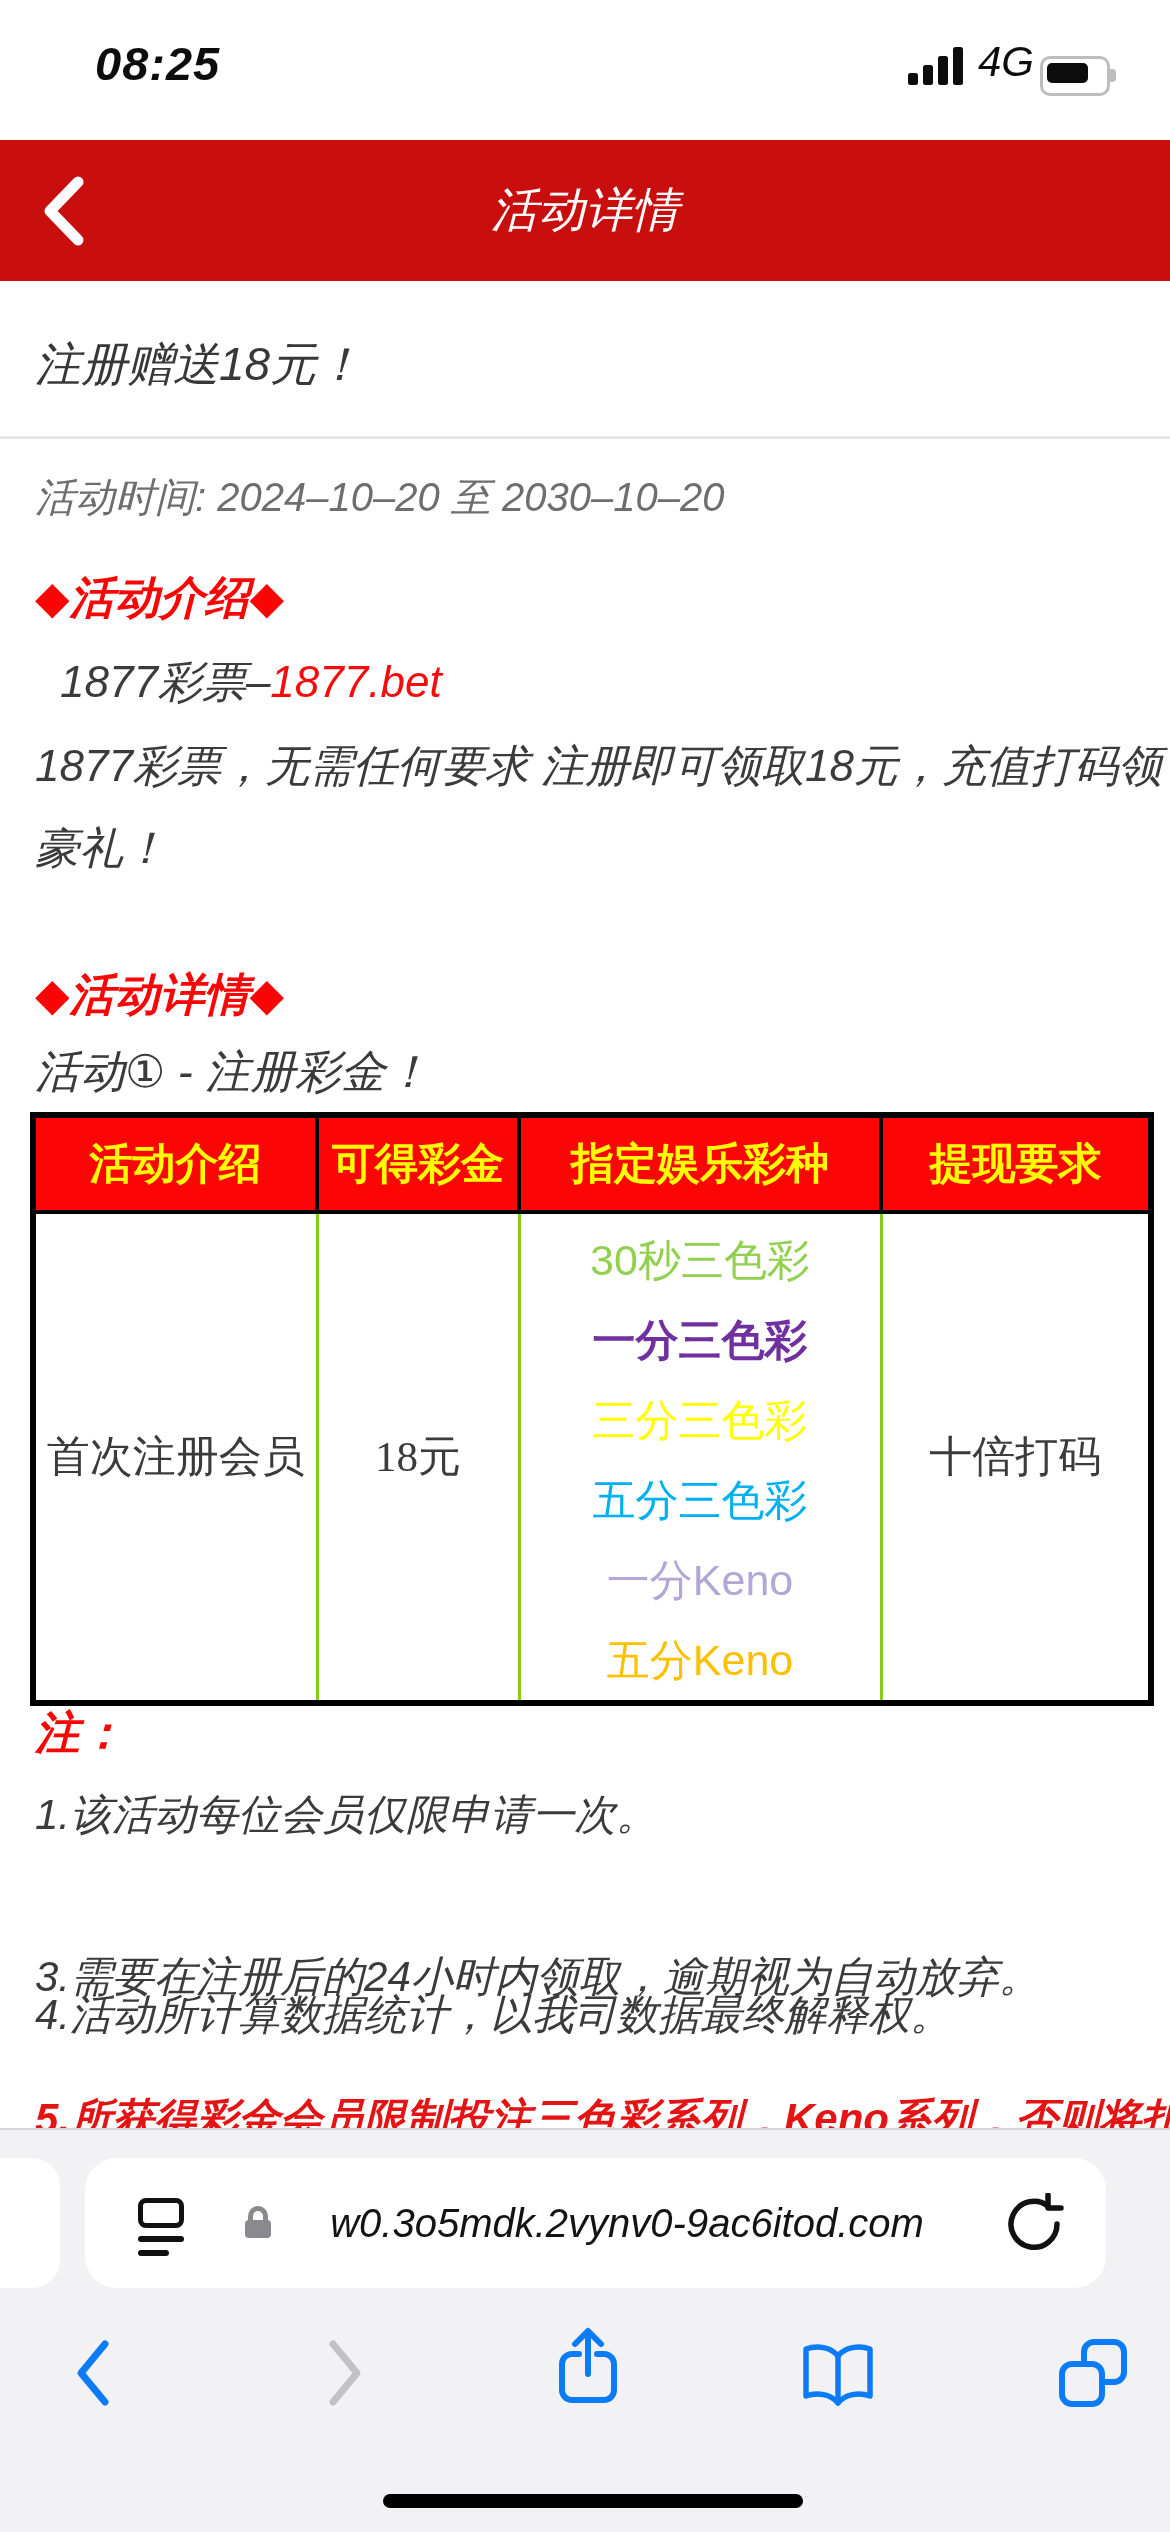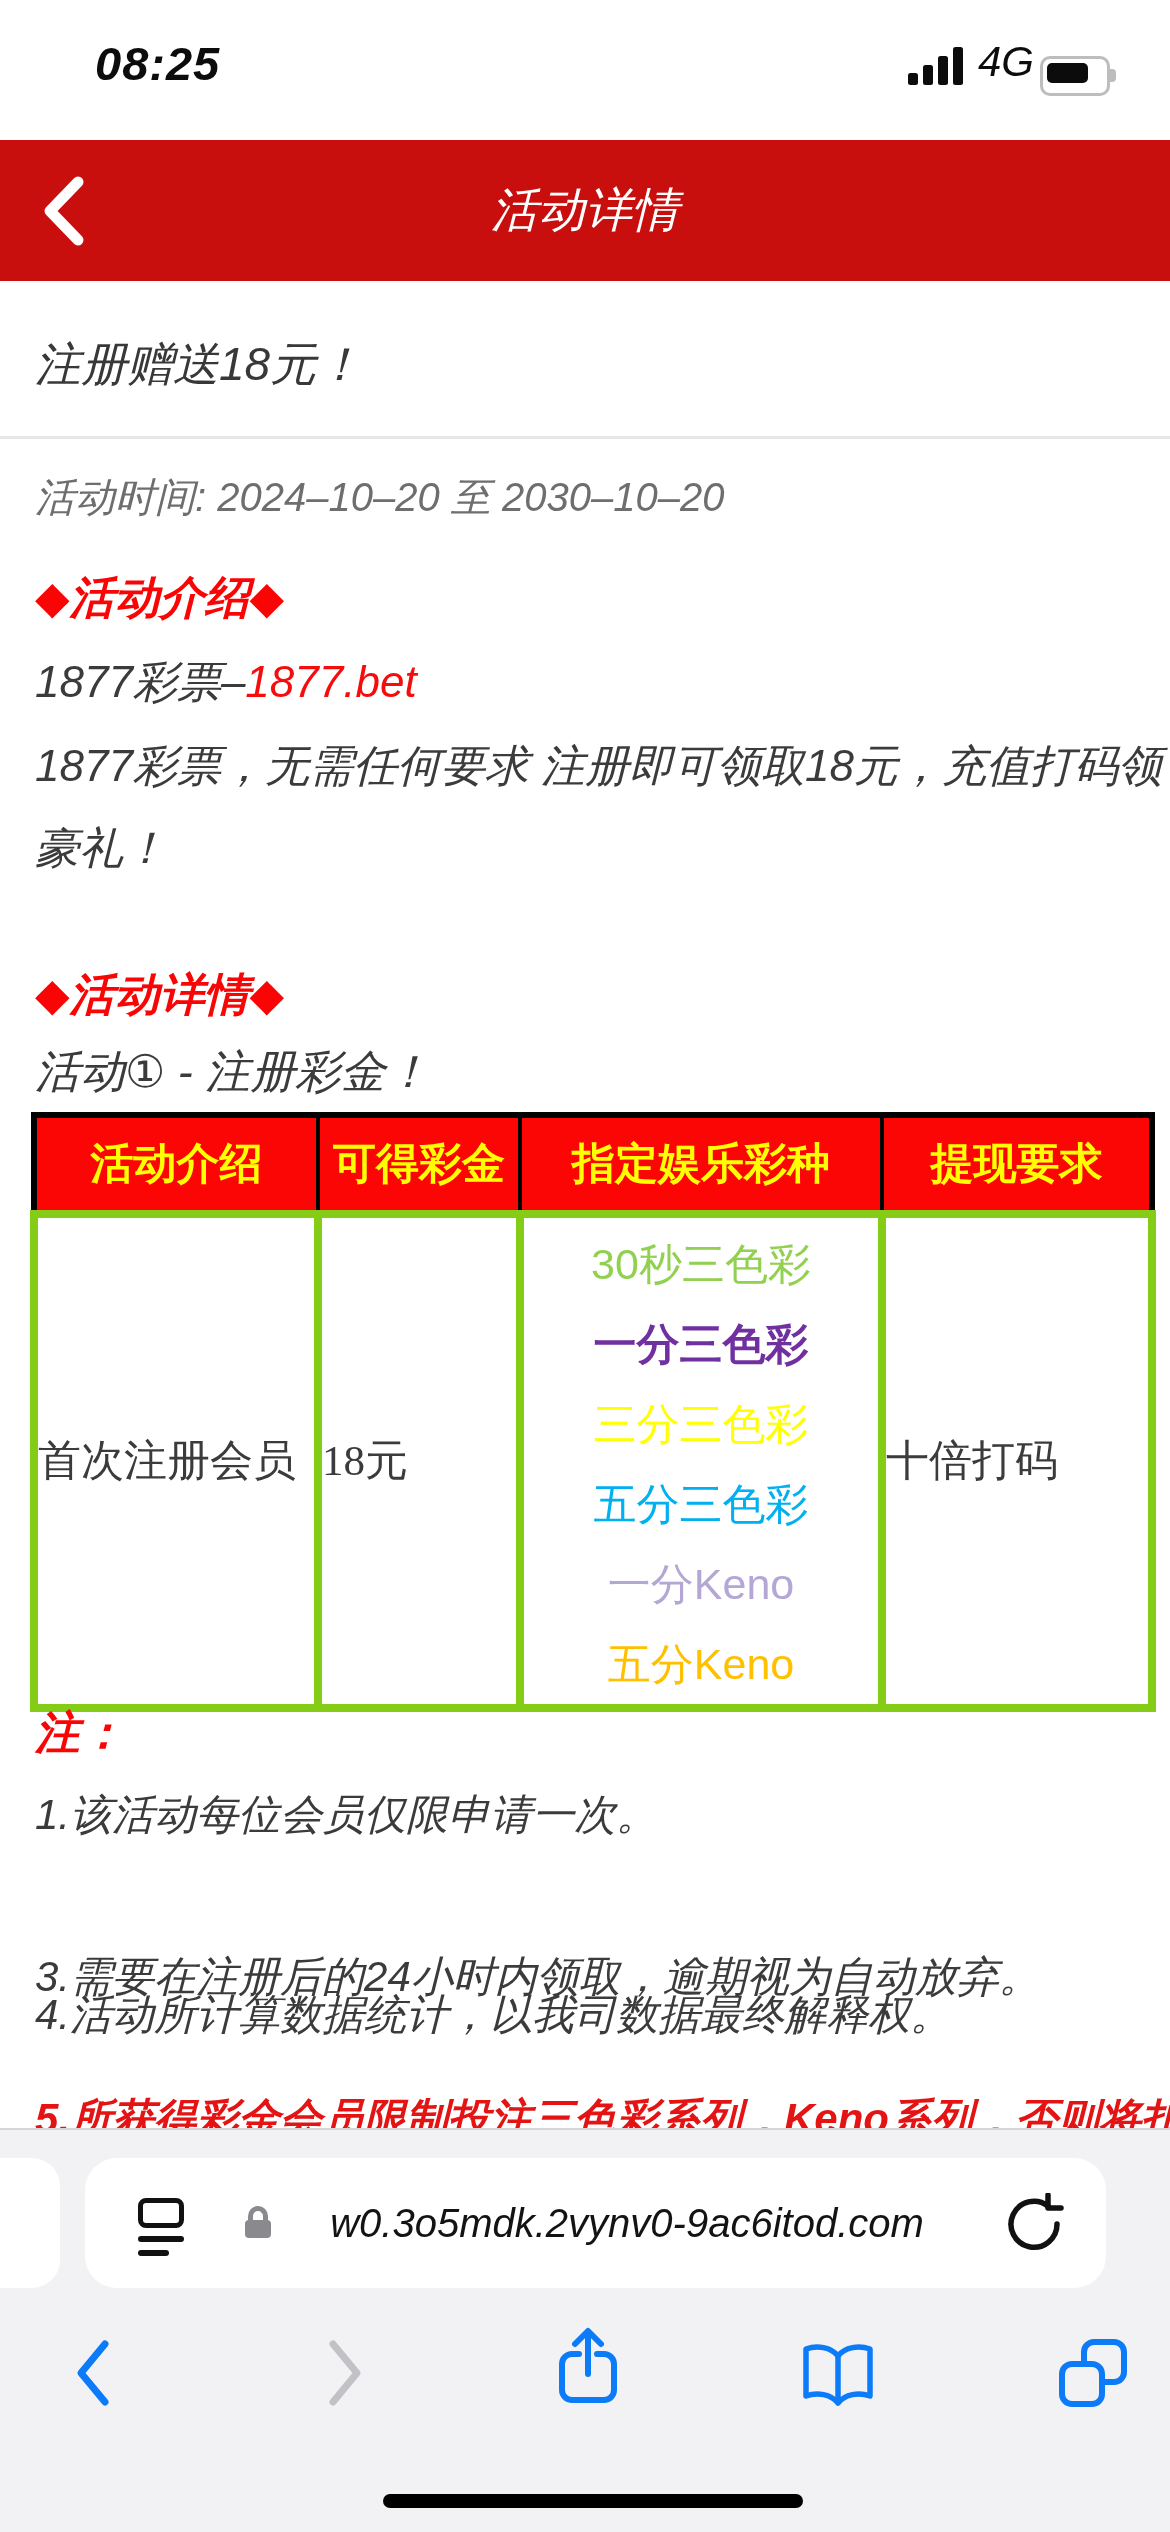--- a/index.html
+++ b/index.html
@@ -24,32 +24,32 @@
   .nav-title{position:absolute; left:0; top:0; width:100%; height:141px; display:flex; align-items:center; justify-content:center;
     color:#fff; font-size:47px; font-weight:500;}
   .back-btn{position:absolute; left:38px; top:33px; width:60px; height:76px; display:flex; align-items:center;}
 
   
   .line{left:35px; height:60px; display:flex; align-items:center; font-size:44px; color:#3b3b3b; white-space:pre;}
   .headline{top:330px; height:70px; font-size:46px; color:#383838;}
   .divider{left:0; top:436px; width:1170px; height:3px; background:#e7e7e7;}
   .period{top:467px; font-size:40px; color:#6e6e6e;}
   .red-head{top:568px; font-size:45px; font-weight:700; color:#fa0505;}
-  .p1{top:652px;}
+  .p1{top:652px;margin-left:25px;}
   .p1 .lnk{color:#f50d0d;}
   .p2a{top:736px;}
   .p2b{top:818px;}
   .red-head2{top:965px; font-size:45px; font-weight:700; color:#fa0505;}
   .act-title{top:1042px; font-size:45px;}
 
   
   .promo-table{position:absolute; left:30px; top:1112px; border-collapse:collapse; table-layout:fixed; width:1118px;
     border:6px solid #000;}
   .promo-table th{border:4px solid #000; background:#fb0505; color:#ffff00; font-size:43px; font-weight:600; height:92px; padding:0;}
-  .promo-table td{border:8px solid #84cc16; height:486px; vertical-align:middle; text-align:left; font-size:43px; color:#3b3b3b; padding:0;}
+  .promo-table td{border:3px solid #84cc16; height:486px; vertical-align:middle; text-align:center; font-size:43px; color:#3b3b3b; padding:0;}
   .bonus-cell{font-family:"Liberation Serif","DejaVu Serif",serif; font-size:45px;}
   .games{display:flex; flex-direction:column; align-items:center; padding-top:8px; gap:24px;}
   .game{height:56px; display:flex; align-items:center; font-size:43px;}
 
   
   .note-head{top:1703px; font-size:45px; font-weight:700; color:#fa0505;}
   .note0{top:1785px; font-size:42px;}
   .note1{top:1866px; font-size:42px;}
   .note2{top:1947px; font-size:42px;}
   .note3{top:1985px; font-size:42px;}

